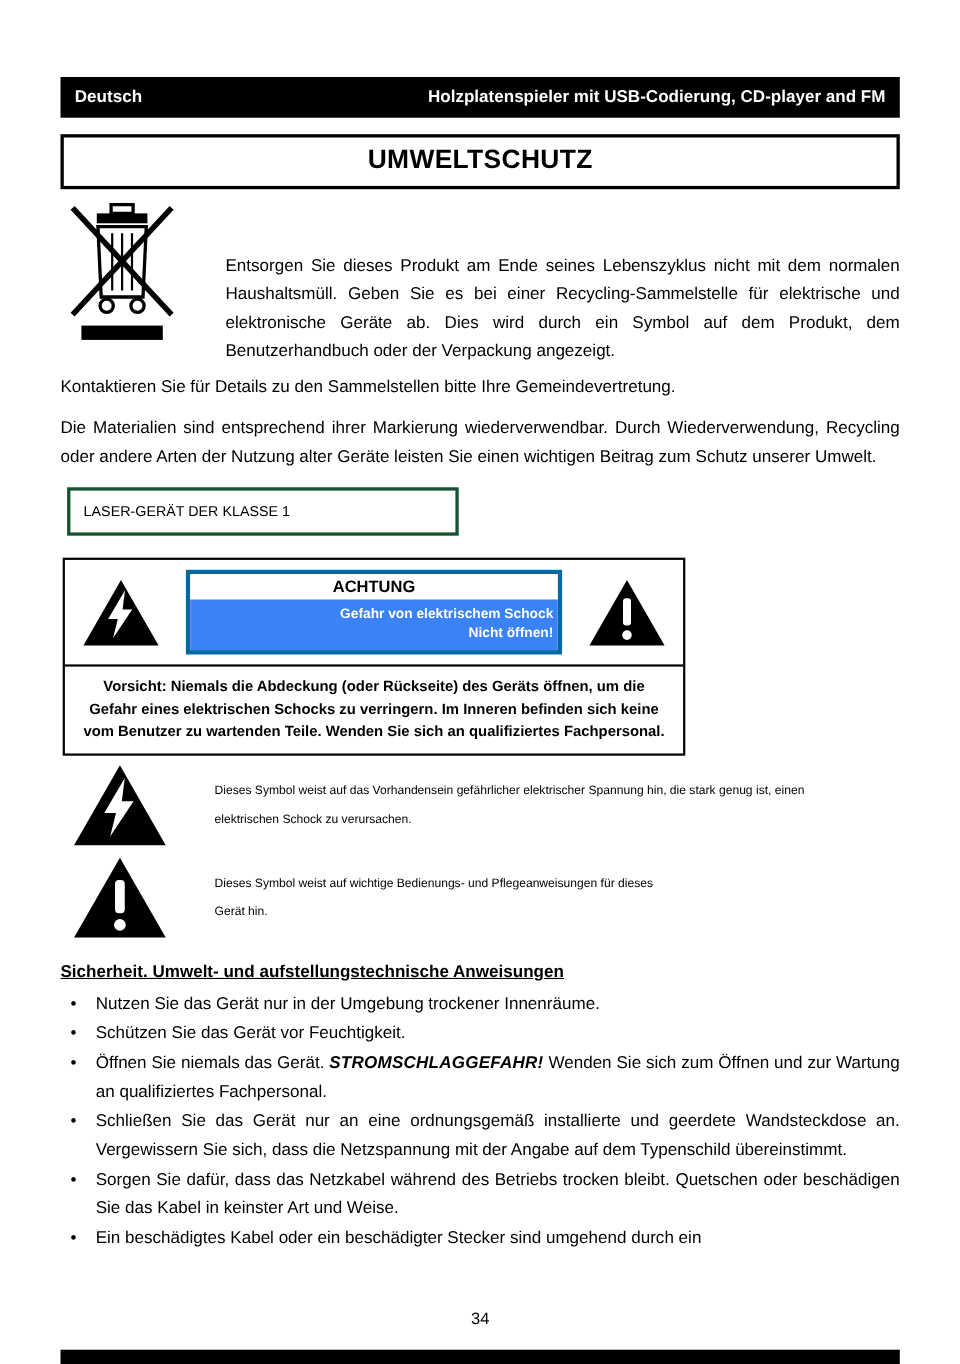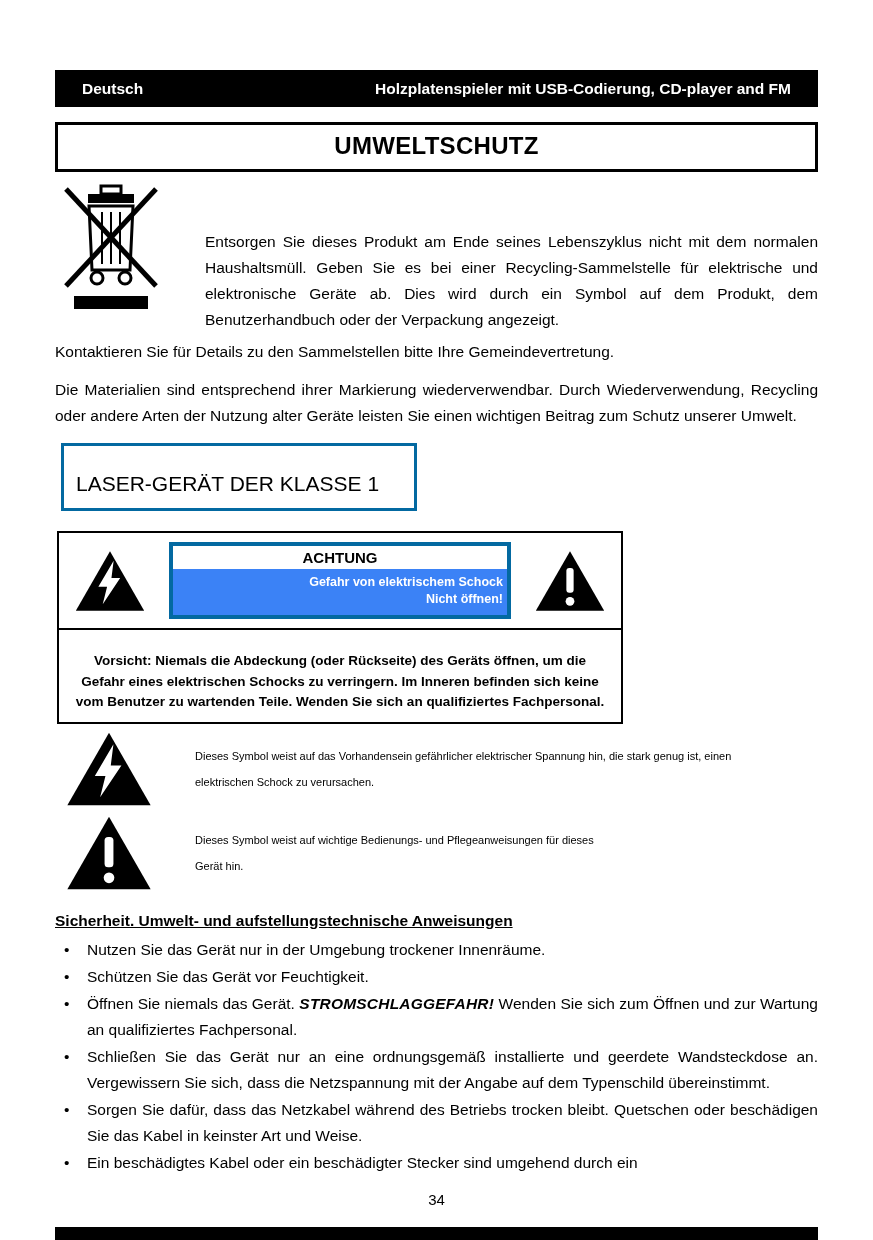--- a/index.html
+++ b/index.html
@@ -1,45 +1,45 @@
 <!DOCTYPE html>
 <html><head>
 <meta charset="utf-8">
 <style>
   * { margin:0; padding:0; box-sizing:border-box; }
   html, body { background:#ffffff; }
   body { font-family:"Liberation Sans", sans-serif; color:#000; }
   .page { position:relative; width:873px; height:1240px; background:#fff; padding:70px 55px 0 55px; overflow:hidden; }
 
   .header-bar { display:flex; justify-content:space-between; align-items:center;
-    background:#000; color:#fff; height:37px; padding:0 27px;
+    background:#000; color:#fff; height:37px; padding:0 13px;
     font-weight:bold; font-size:15.5px; }
 
   .title-box { border:3px solid #000; margin-top:15px; padding:7px 0 9px;
     text-align:center; font-weight:bold; font-size:24px; letter-spacing:0.3px; }
 
   .weee-row { display:flex; align-items:flex-start; margin-top:12px; }
   .weee-icon { width:100px; height:130px; flex:none; margin-left:6px; }
   .weee-text { margin-left:44px; font-size:15.5px; line-height:26px; text-align:justify;margin-top:45px; }
 
   .body-text { font-size:15.5px; line-height:26px; text-align:justify; margin-top:12px; }
   .contact-text { margin-top:6px; text-align:left; }
 
-  .laser-box { border:3px solid #0369a1; width:356px; margin:14px 0 0 6px;
-    padding:26px 12px 12px; font-size:21px; }
+  .laser-box { border:3px solid #14532d; width:356px; margin:14px 0 0 6px;
+    padding:11px 12px 12px; font-size:13px; }
 
   .warning-panel { border:2px solid #000; width:566px; margin-top:20px; margin-left:2px; }
   .warning-top { display:flex; align-items:center; justify-content:space-between; padding:9px 14px; }
   .tri-small { width:74px; height:64px; flex:none; }
   .achtung-box { border:4px solid #0369a1; width:342px; }
   .achtung-title { text-align:center; font-weight:bold; font-size:15px; padding:3px 0; background:#fff; }
   .shock-box { background:#3b82f6; color:#fff; text-align:right; font-weight:bold;
     font-size:12.5px; line-height:17px; padding:5px 4px 7px; }
   .caution { border-top:2px solid #000; font-weight:bold; font-size:13.5px;
-    line-height:20.5px; text-align:center; padding:21px 12px 9px; }
+    line-height:20.5px; text-align:center; padding:8px 12px 9px; }
 
   .explain-row { display:flex; align-items:center; margin-top:6px; }
   .explain-icon { width:92px; height:78px; flex:none; margin-left:8px; }
   .explain-text { margin-left:40px; font-size:11px; line-height:26px; }
   .explain-text.w1 { max-width:540px; }
   .explain-text.w2 { max-width:420px; }
 
   .safety-heading { margin-top:20px; font-weight:bold; font-size:15.5px;
     text-decoration:underline; }
   ul.safety-list { list-style:none; margin-top:7px; }

